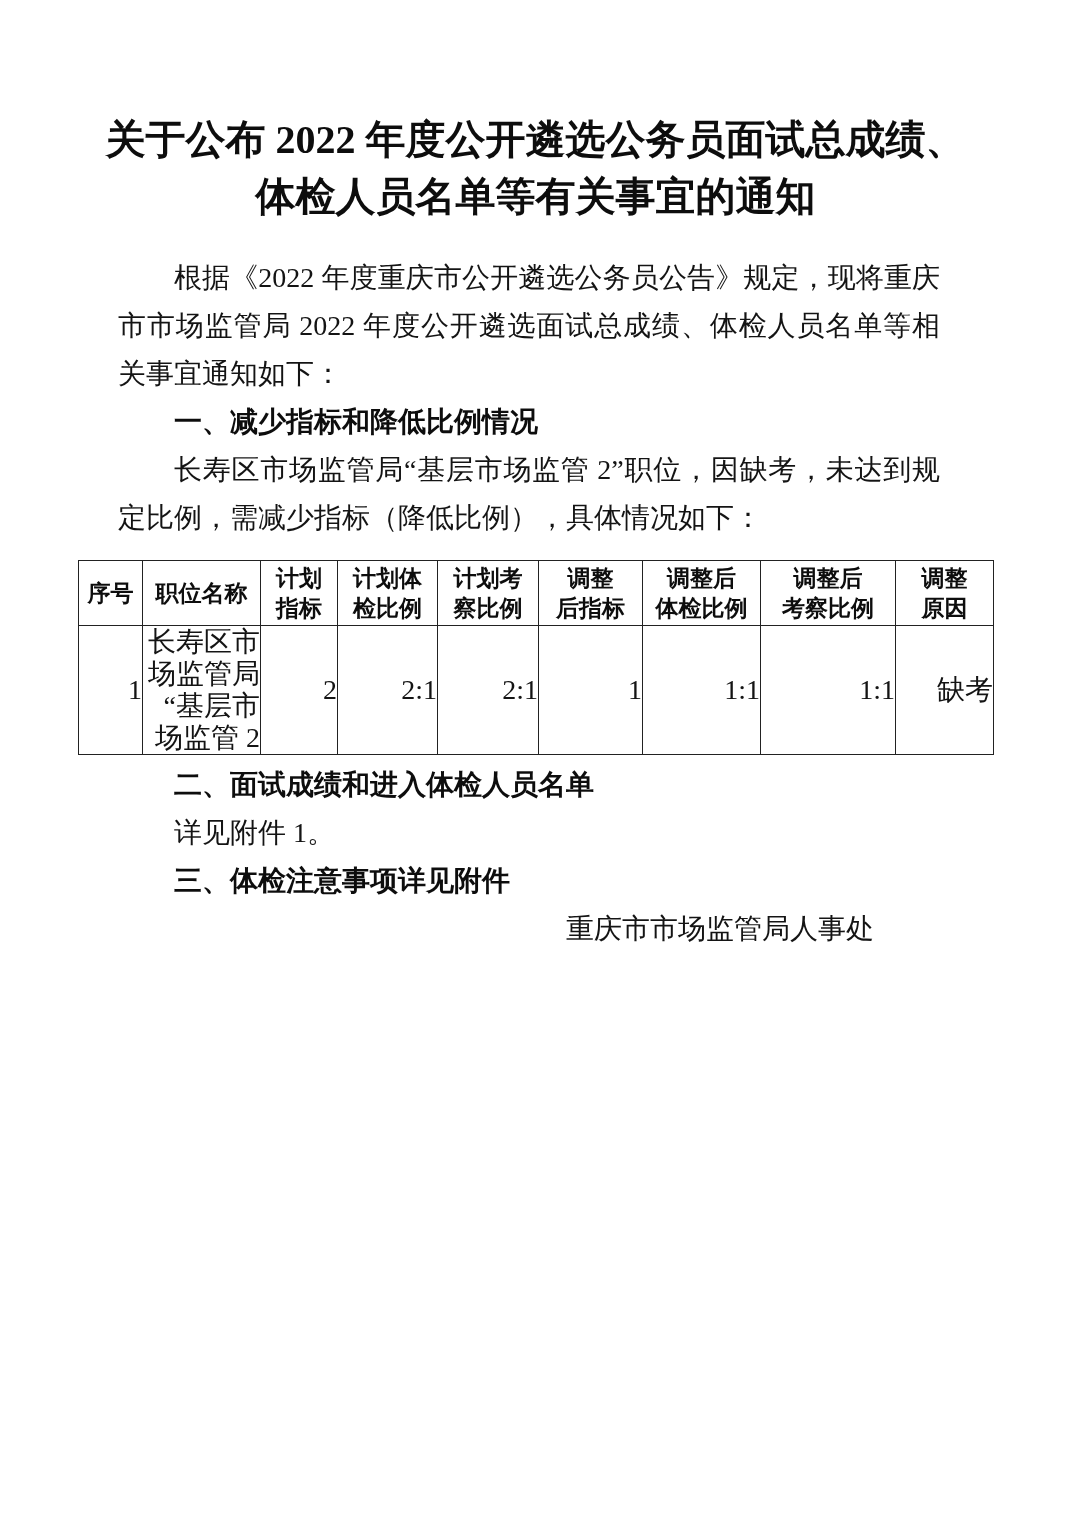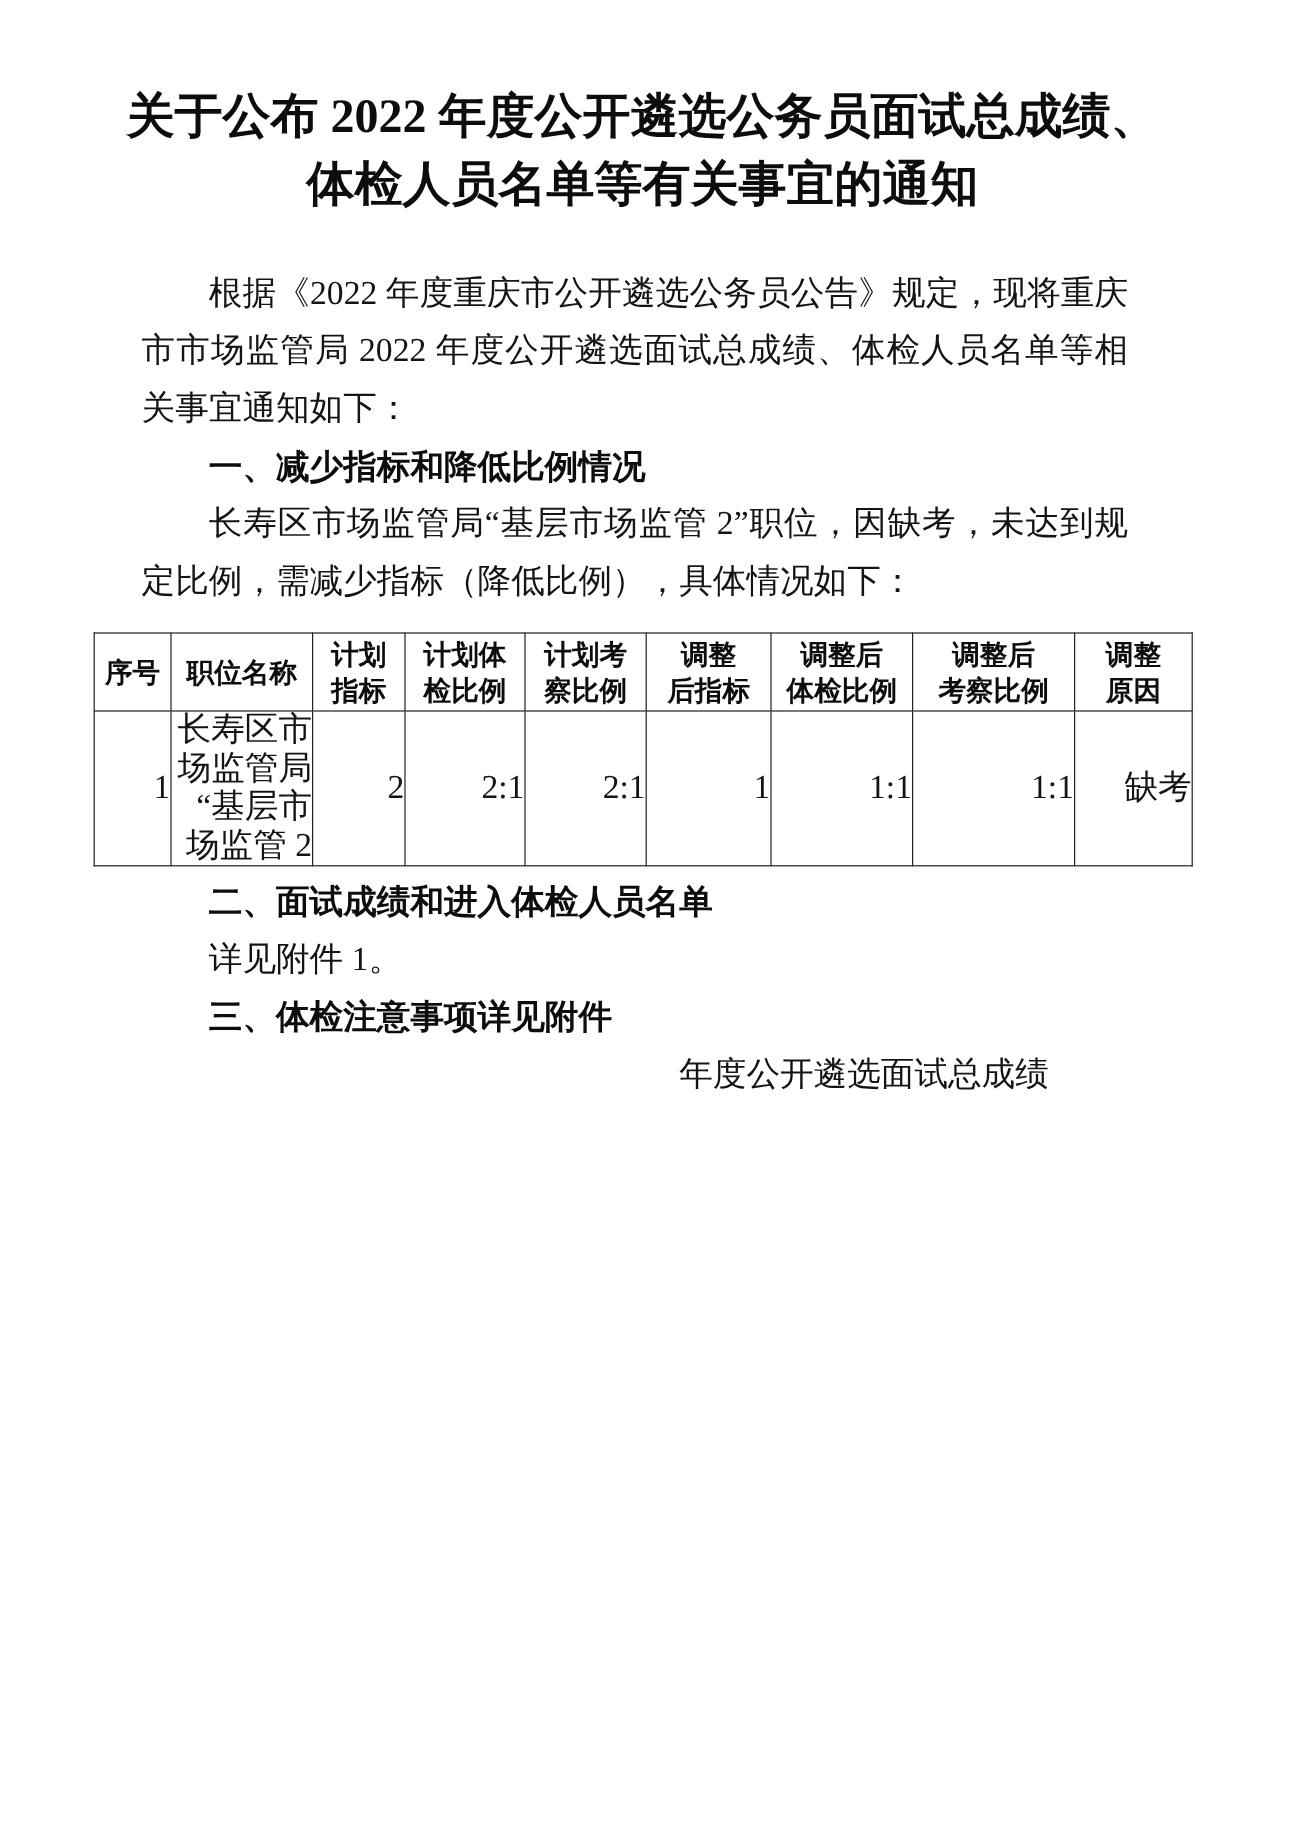--- a/index.html
+++ b/index.html
@@ -13,38 +13,38 @@
   .page {
     width: 1074px; height: 1520px;
     background: #ffffff;
     position: relative;
   }
   .content {
     margin: 0 81px 0 78px;
     width: 915px;
   }
   .doc-title {
-    margin-top: 68px;
+    margin-top: 111px;
     text-align: center;
     font-size: 40px;
     font-weight: bold;
     line-height: 57px;
     font-family: "Liberation Serif", "DejaVu Serif", serif;
     color: #0d0d0d;
   }
   .doc-title .title-line { display: block; }
   .para {
     margin: 0 53px 0 40px;
     font-size: 28px;
     line-height: 48px;
     text-align: justify;
     text-indent: 2em;
     color: #141414;
   }
-  .para.intro { margin-top: 39px; }
+  .para.intro { margin-top: 29px; }
   .heading {
     margin: 0 53px 0 40px;
     font-size: 28px;
     line-height: 48px;
     font-weight: bold;
     text-indent: 2em;
     font-family: "Liberation Sans", "DejaVu Sans", sans-serif;
     color: #0d0d0d;
   }
   .heading.after-table { margin-top: 6px; }
@@ -153,17 +153,17 @@
         </tr>
       </tbody>
     </table>
 
     <h2 class="heading after-table">二、面试成绩和进入体检人员名单</h2>
     <p class="para">详见附件 1。</p>
 
     <h2 class="heading">三、体检注意事项详见附件</h2>
 
     <div class="signature-block">
-      <p>年度公开遴选面试总成绩</p>
+      <p>重庆市市场监管局人事处</p>
     </div>
 
   </div>
 </div>
 
 </body></html>

